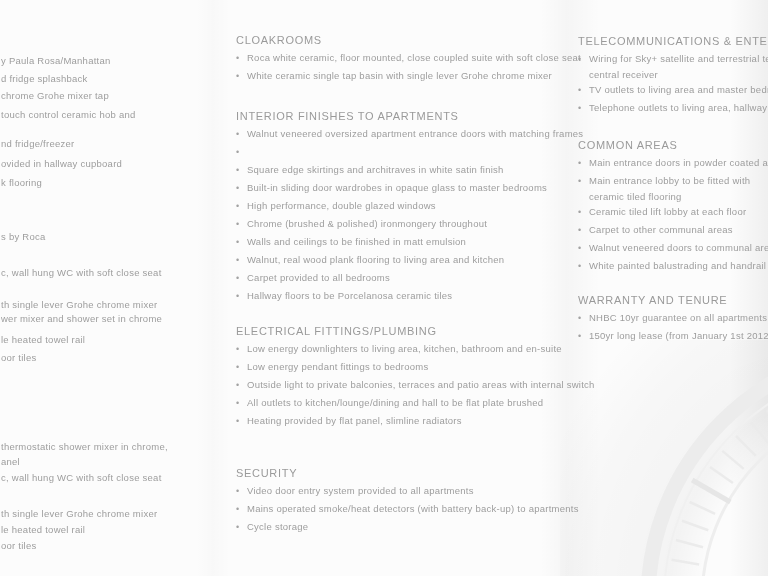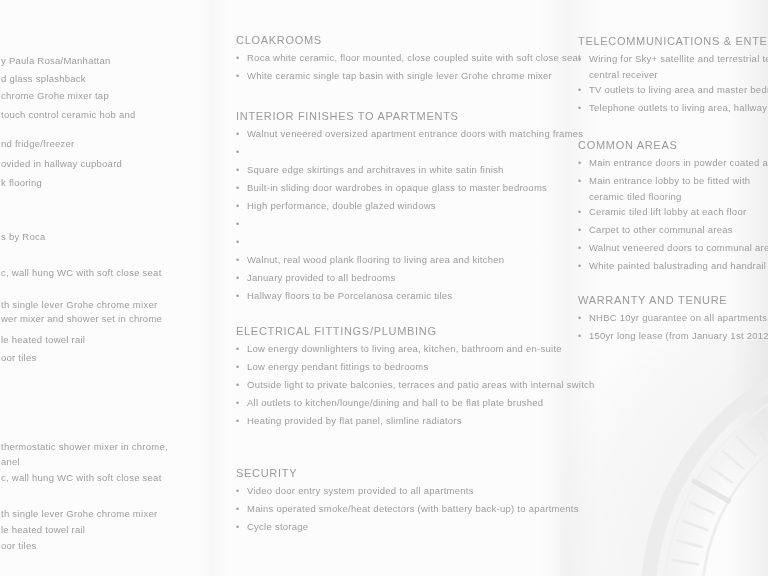--- a/index.html
+++ b/index.html
@@ -120,21 +120,21 @@
         <line x1="491.7" y1="200.2" x2="518.0" y2="190.7" stroke="#ebebeb" stroke-width="2.5"></line>
         <line x1="497.0" y1="217.2" x2="524.1" y2="210.0" stroke="#ebebeb" stroke-width="2.5"></line>
         <line x1="500.9" y1="234.6" x2="528.5" y2="229.7" stroke="#ebebeb" stroke-width="2.5"></line>
         <line x1="503.2" y1="252.2" x2="531.1" y2="249.8" stroke="#ebebeb" stroke-width="2.5"></line>
       </g>
   </svg>
 </div>
 
 <div class="col-left">
   <div class="fragment" style="top:54px">y Paula Rosa/Manhattan</div>
-  <div class="fragment" style="top:72px">d glass splashback</div>
+  <div class="fragment" style="top:72px">d fridge splashback</div>
   <div class="fragment" style="top:89px">chrome Grohe mixer tap</div>
   <div class="fragment" style="top:108px">touch control ceramic hob and</div>
   <div class="fragment" style="top:137px">nd fridge/freezer</div>
   <div class="fragment" style="top:157px">ovided in hallway cupboard</div>
   <div class="fragment" style="top:176px">k flooring</div>
   <div class="fragment" style="top:230px">s by Roca</div>
   <div class="fragment" style="top:266px">c, wall hung WC with soft close seat</div>
   <div class="fragment" style="top:298px">th single lever Grohe chrome mixer</div>
   <div class="fragment" style="top:312px">wer mixer and shower set in chrome</div>
   <div class="fragment" style="top:333px">le heated towel rail</div>
@@ -177,31 +177,33 @@
     <div class="item">
         <span class="bullet">•</span>
         <span class="txt">Built-in sliding door wardrobes in opaque glass to master bedrooms</span>
       </div>
     <div class="item">
         <span class="bullet">•</span>
         <span class="txt">High performance, double glazed windows</span>
       </div>
     <div class="item">
         <span class="bullet">•</span>
-      </div>
-    <div class="item">
-        <span class="bullet">•</span>
+        <span class="txt">Chrome (brushed &amp; polished) ironmongery throughout</span>
+      </div>
+    <div class="item">
+        <span class="bullet">•</span>
+        <span class="txt">Walls and ceilings to be finished in matt emulsion</span>
       </div>
     <div class="item">
         <span class="bullet">•</span>
         <span class="txt">Walnut, real wood plank flooring to living area and kitchen</span>
       </div>
     <div class="item">
         <span class="bullet">•</span>
-        <span class="txt">January provided to all bedrooms</span>
+        <span class="txt">Carpet provided to all bedrooms</span>
       </div>
     <div class="item">
         <span class="bullet">•</span>
         <span class="txt">Hallway floors to be Porcelanosa ceramic tiles</span>
       </div>
   </div>
 
   <div class="section" style="top:322px">
     <div class="heading">ELECTRICAL FITTINGS/PLUMBING</div>
     <div class="item">

